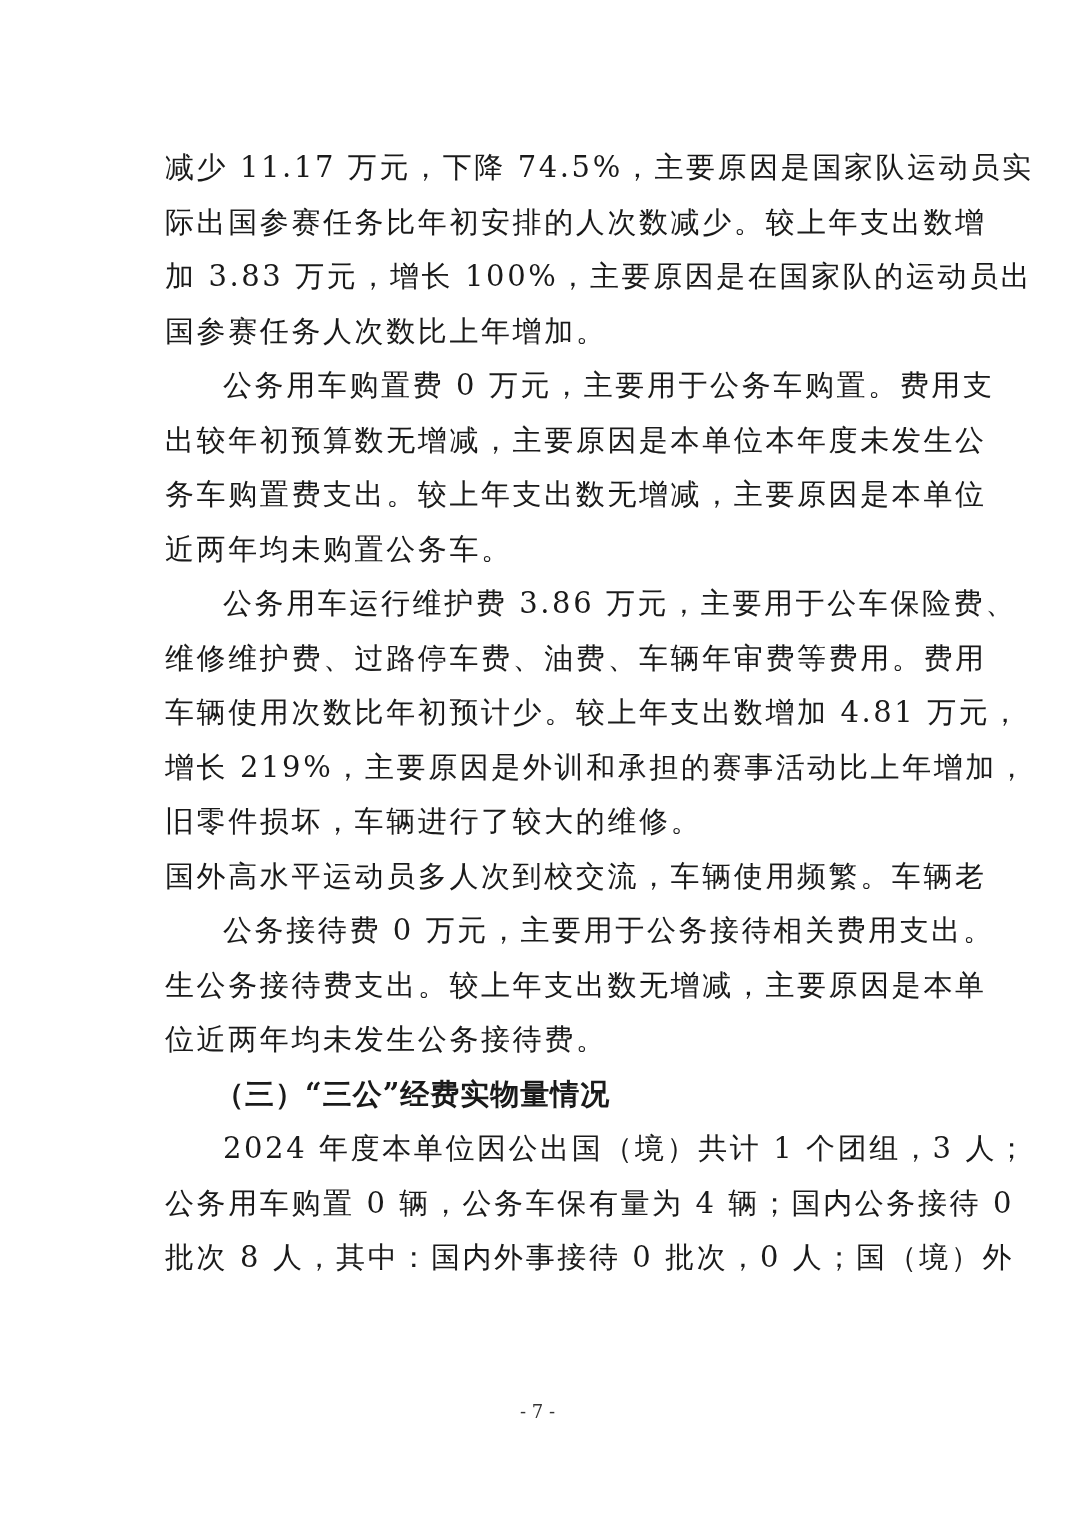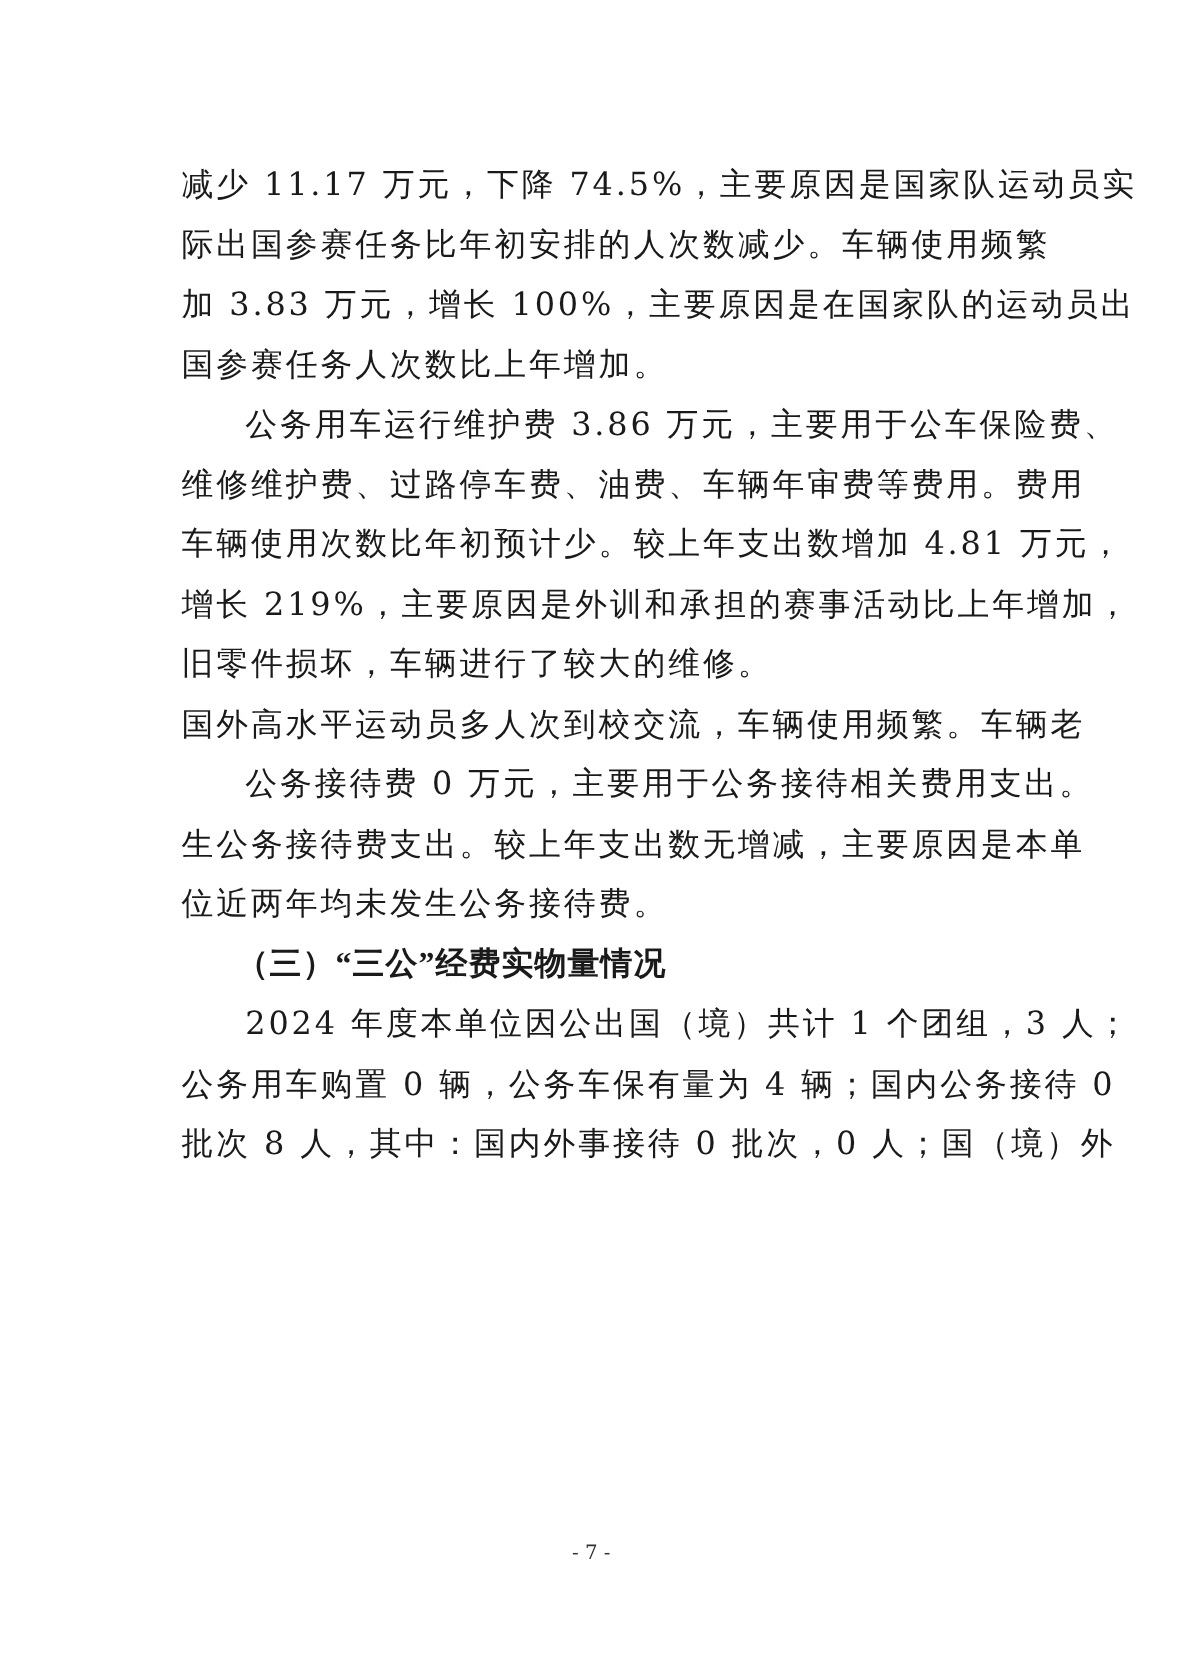--- a/index.html
+++ b/index.html
@@ -3,33 +3,39 @@
 <meta charset="utf-8">
 <style>
   html, body { margin: 0; padding: 0; background: #ffffff; }
   body { width: 1075px; height: 1520px; position: relative; overflow: hidden;
          font-family: "DejaVu Serif", "Liberation Serif", serif; color: #1a1a1a; }
   .page { position: absolute; left: 165px; top: 140px; width: 748px; }
   .line { height: 54.5px; line-height: 54.5px; font-size: 29px; letter-spacing: 2.6px;
           white-space: nowrap; text-align: justify; text-align-last: justify; }
   .line.last { text-align-last: left; }
   .line.indent { padding-left: 58px; }
-  .line.heading { font-weight: bold; padding-left: 50px; text-align-last: left; letter-spacing: 1px; font-family: Liberation Serif, serif; }
+  .line.heading { font-weight: bold; padding-left: 50px; text-align-last: left; letter-spacing: 1px; }
   .page-number { position: absolute; top: 1401px; left: 0; width: 1075px; text-align: center;
                  font-size: 18px; color: #333; font-family: "DejaVu Serif", serif; }
 </style>
 </head>
 <body>
 
 <div class="page">
   <div>
     <div class="line">减少 11.17 万元，下降 74.5%，主要原因是国家队运动员实</div>
-    <div class="line">际出国参赛任务比年初安排的人次数减少。车辆使用频繁</div>
+    <div class="line">际出国参赛任务比年初安排的人次数减少。较上年支出数增</div>
     <div class="line">加 3.83 万元，增长 100%，主要原因是在国家队的运动员出</div>
     <div class="line last">国参赛任务人次数比上年增加。</div>
+  </div>
+  <div>
+    <div class="line indent">公务用车购置费 0 万元，主要用于公务车购置。费用支</div>
+    <div class="line">出较年初预算数无增减，主要原因是本单位本年度未发生公</div>
+    <div class="line">务车购置费支出。较上年支出数无增减，主要原因是本单位</div>
+    <div class="line last">近两年均未购置公务车。</div>
   </div>
   <div>
     <div class="line indent">公务用车运行维护费 3.86 万元，主要用于公车保险费、</div>
     <div class="line">维修维护费、过路停车费、油费、车辆年审费等费用。费用</div>
     <div class="line">车辆使用次数比年初预计少。较上年支出数增加 4.81 万元，</div>
     <div class="line">增长 219%，主要原因是外训和承担的赛事活动比上年增加，</div>
     <div class="line last">旧零件损坏，车辆进行了较大的维修。</div>
     <div class="line">国外高水平运动员多人次到校交流，车辆使用频繁。车辆老</div>
   </div>
   <div>

